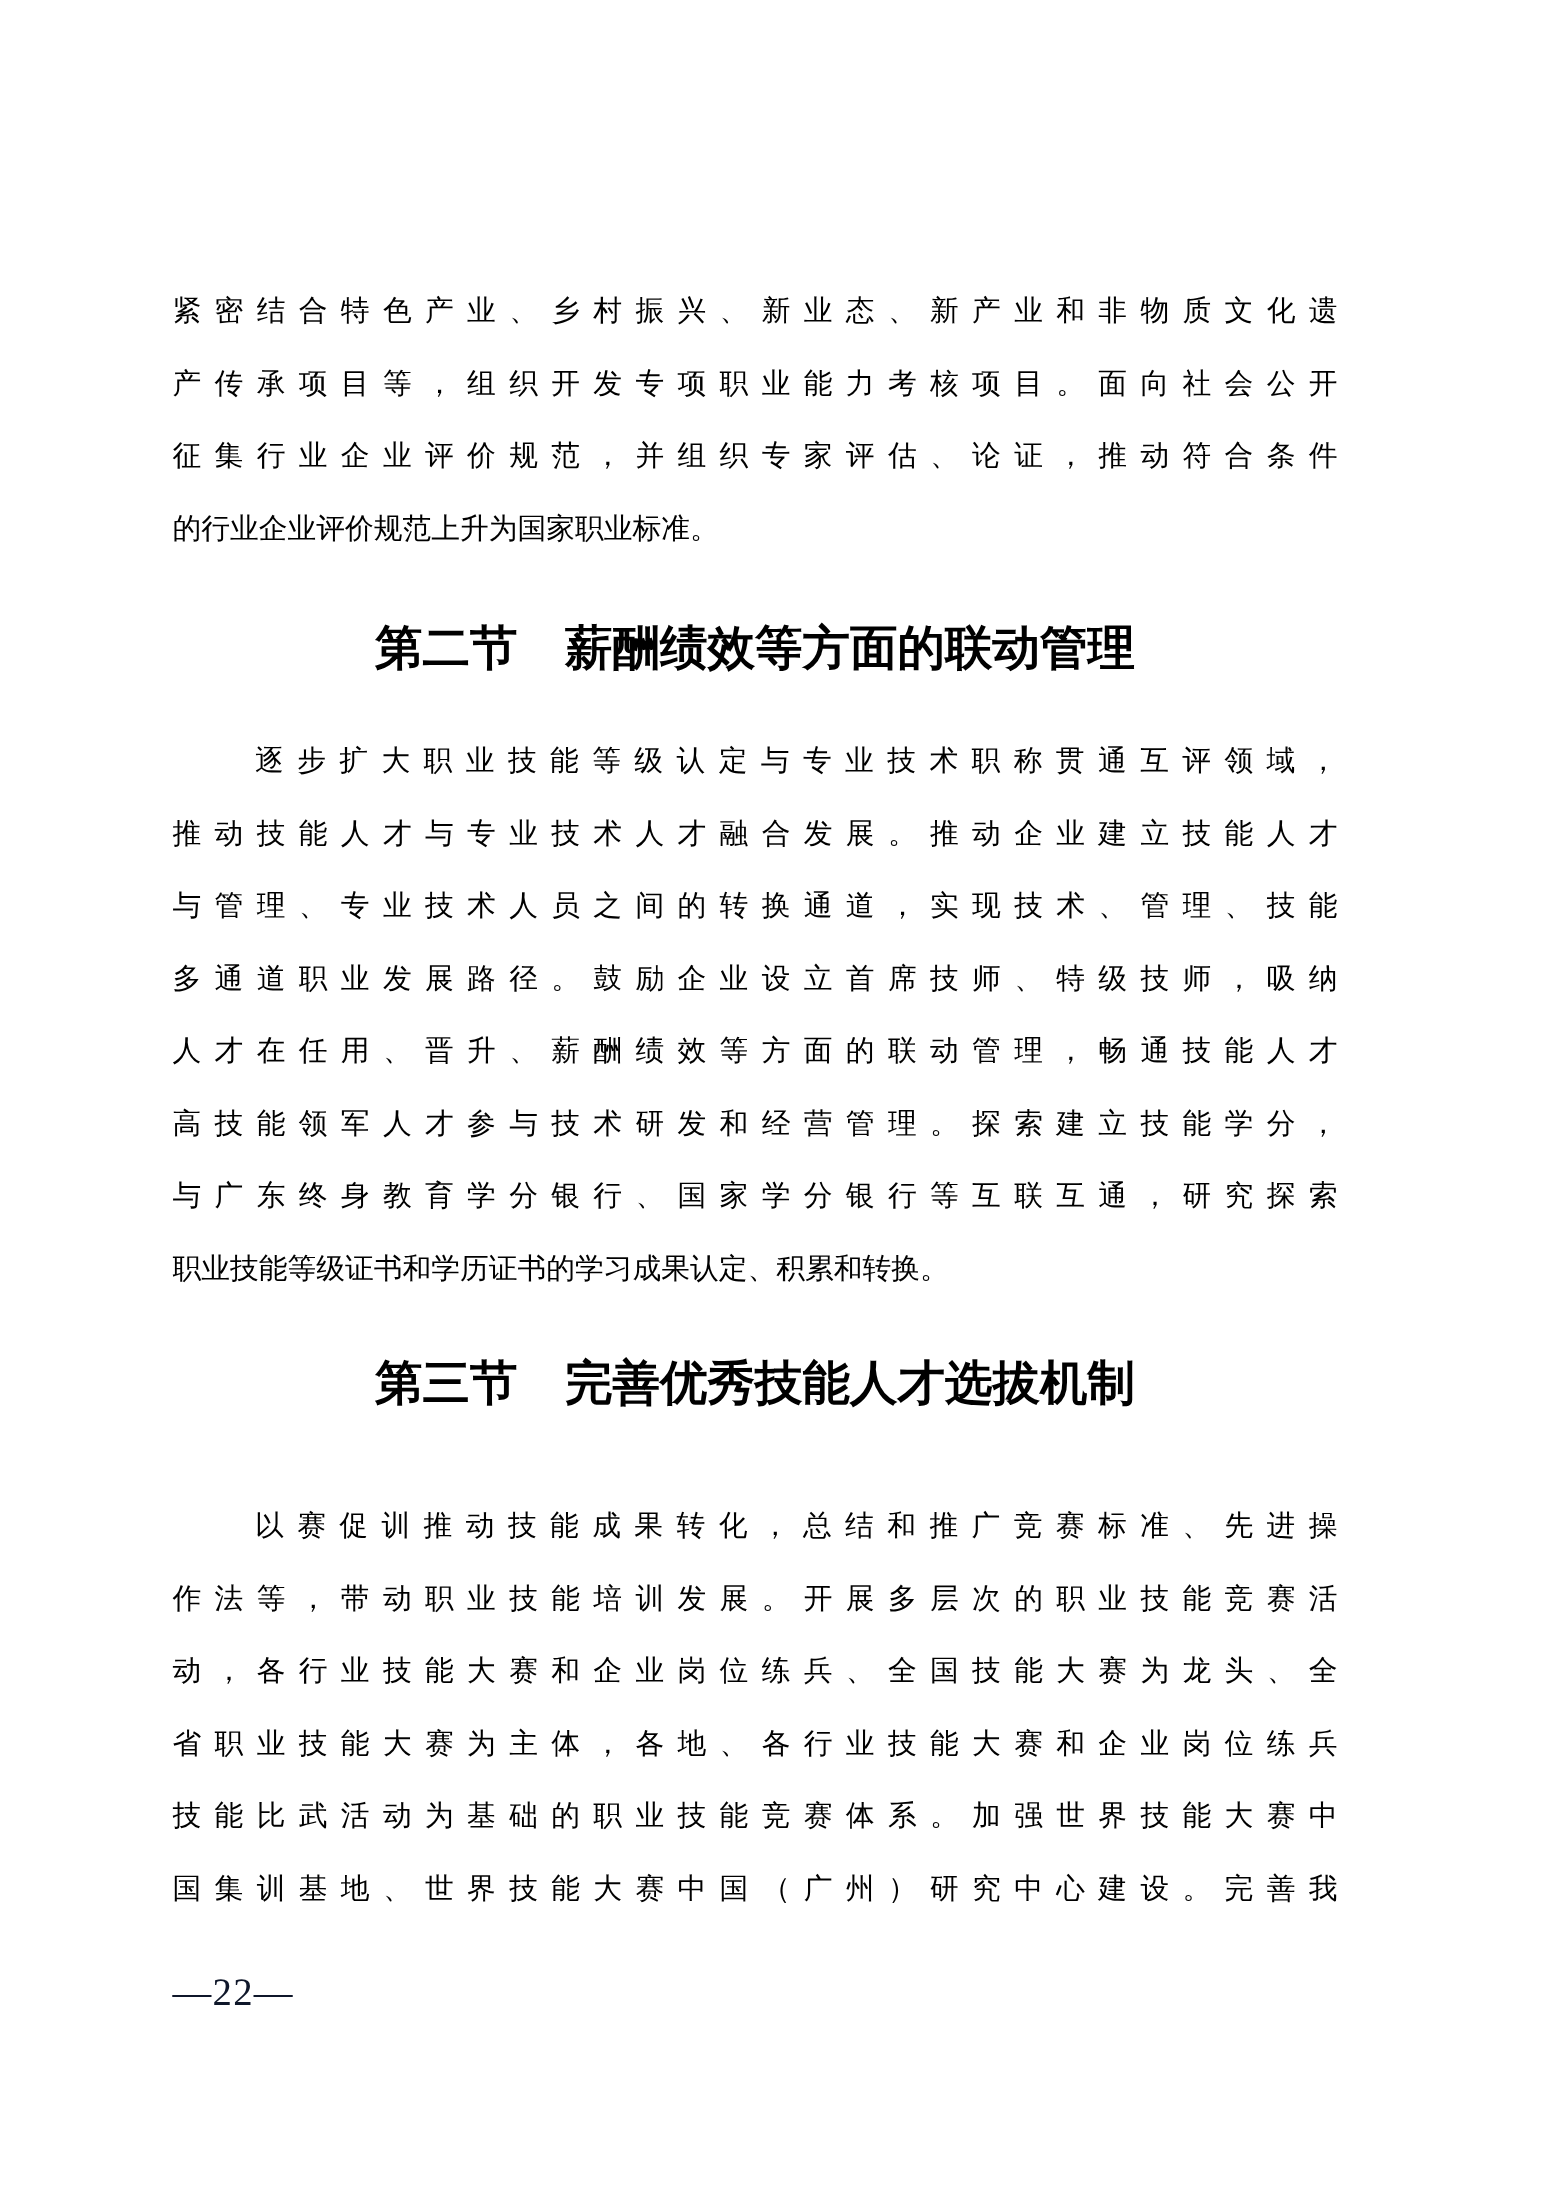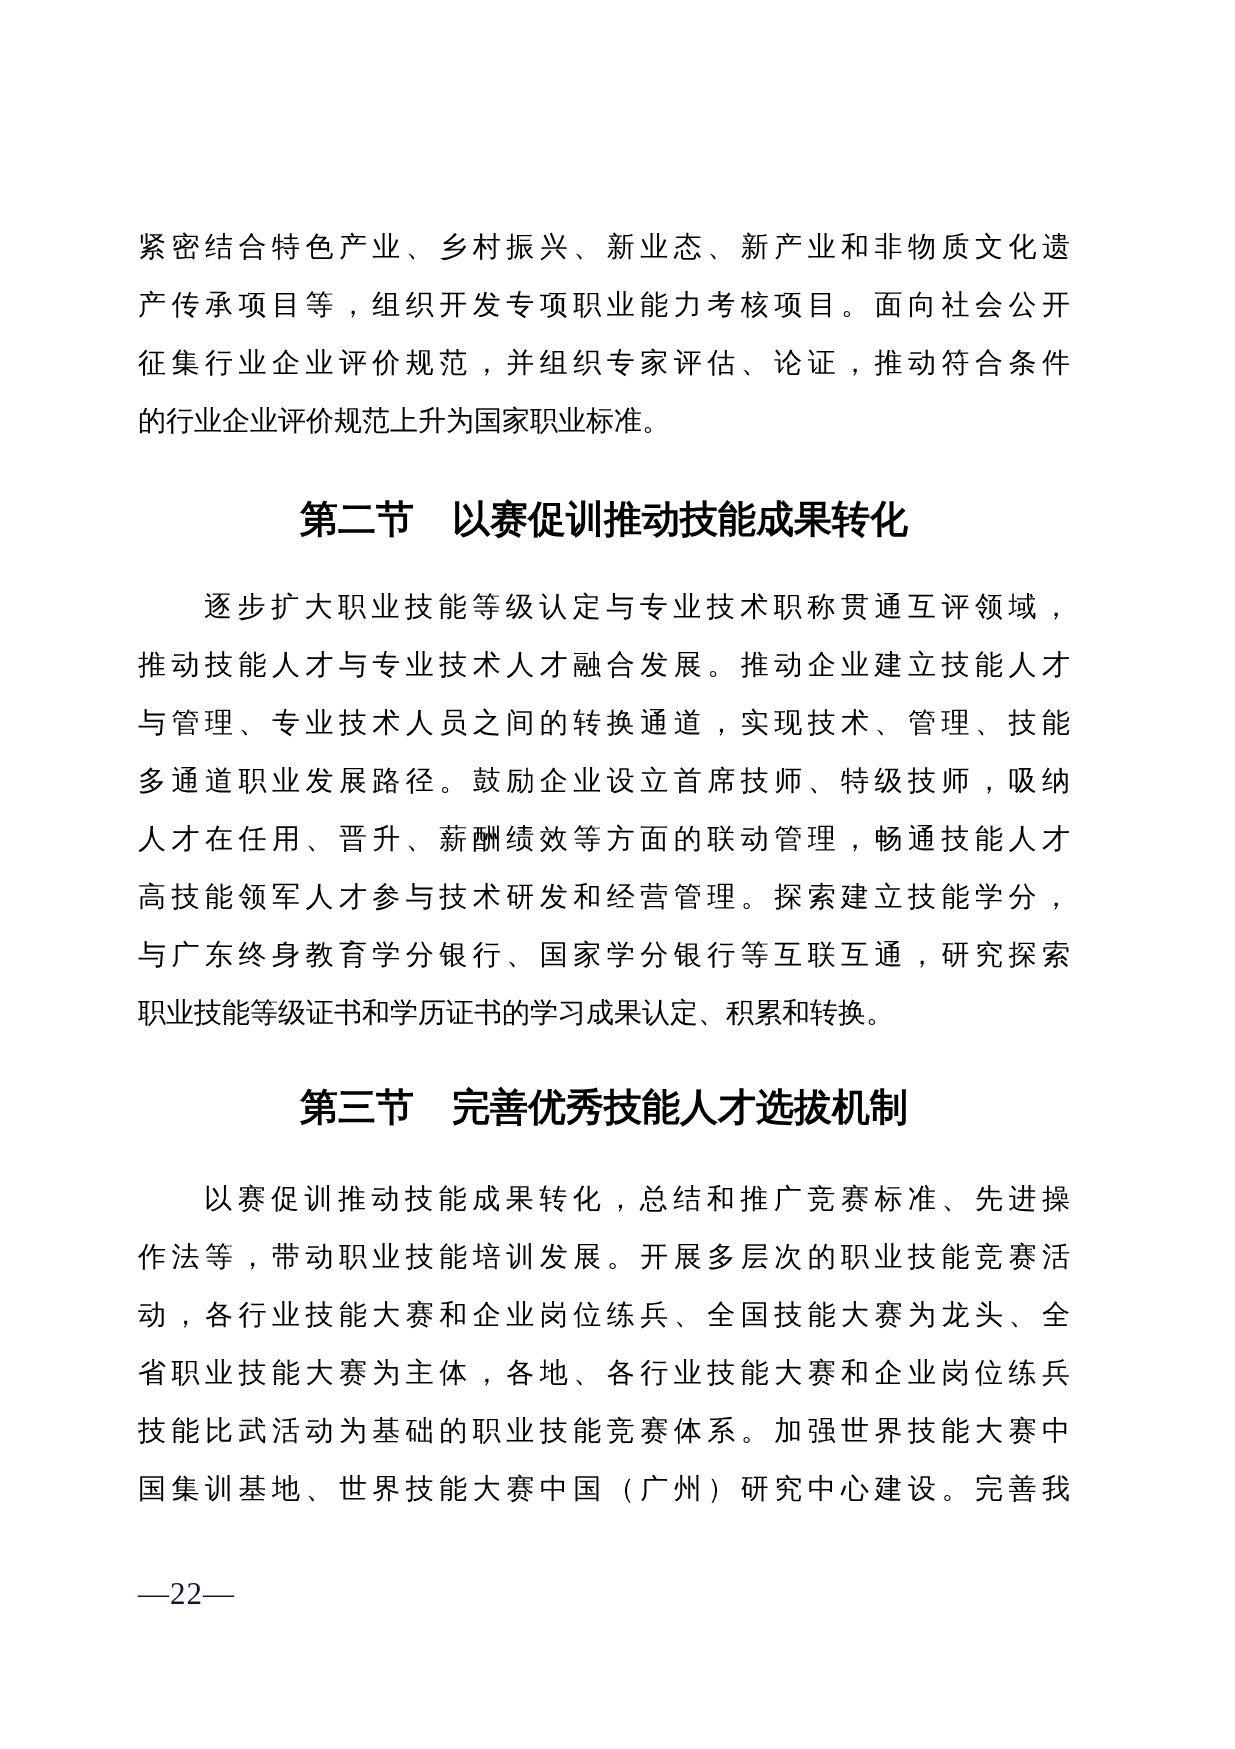--- a/index.html
+++ b/index.html
@@ -20,47 +20,46 @@
     left: 138px;
     width: 932px;
     padding-top: 220px;
   }
   .para { width: 100%; }
   .line {
     display: block;
     width: 100%;
     height: 58px;
     line-height: 58px;
-    font-size: 28px;
+    font-size: 23px;
     text-align: justify;
     text-align-last: justify;
     overflow: hidden;
     white-space: nowrap;
-    font-family: Liberation Mono, monospace;
   }
   .line.lastline {
     text-align-last: left;
   }
   .line.indent {
     text-indent: 66px;
   }
   .heading {
     display: block;
     width: 100%;
     height: 58px;
     line-height: 58px;
     font-size: 38px;
     font-weight: bold;
     text-align: center;
     font-family: "Liberation Sans", "DejaVu Sans", sans-serif;
     overflow: hidden;
     white-space: nowrap;
   }
   .heading.h-sec2 { margin-top: 38px; margin-bottom: 32px; }
-  .heading.h-sec3 { margin-top: 34px; margin-bottom: 36px; }
+  .heading.h-sec3 { margin-top: 34px; margin-bottom: 56px; }
   .page-number {
     position: absolute;
     left: 138px;
     top: 1572px;
     height: 44px;
     line-height: 44px;
     font-size: 31px;
     letter-spacing: 1px;
     color: #0f172a;
   }
@@ -71,21 +70,21 @@
 <div class="page">
   <div class="content">
 
     <div class="para">
       <span class="line">紧密结合特色产业、乡村振兴、新业态、新产业和非物质文化遗</span>
       <span class="line">产传承项目等，组织开发专项职业能力考核项目。面向社会公开</span>
       <span class="line">征集行业企业评价规范，并组织专家评估、论证，推动符合条件</span>
       <span class="line lastline">的行业企业评价规范上升为国家职业标准。</span>
     </div>
 
-    <div class="heading h-sec2">第二节　以赛促训推动技能成果转化</div>
+    <div class="heading h-sec2">第二节　薪酬绩效等方面的联动管理</div>
 
     <div class="para">
       <span class="line indent">逐步扩大职业技能等级认定与专业技术职称贯通互评领域，</span>
       <span class="line">推动技能人才与专业技术人才融合发展。推动企业建立技能人才</span>
       <span class="line">与管理、专业技术人员之间的转换通道，实现技术、管理、技能</span>
       <span class="line">多通道职业发展路径。鼓励企业设立首席技师、特级技师，吸纳</span>
       <span class="line">人才在任用、晋升、薪酬绩效等方面的联动管理，畅通技能人才</span>
       <span class="line">高技能领军人才参与技术研发和经营管理。探索建立技能学分，</span>
       <span class="line">与广东终身教育学分银行、国家学分银行等互联互通，研究探索</span>
       <span class="line lastline">职业技能等级证书和学历证书的学习成果认定、积累和转换。</span>

